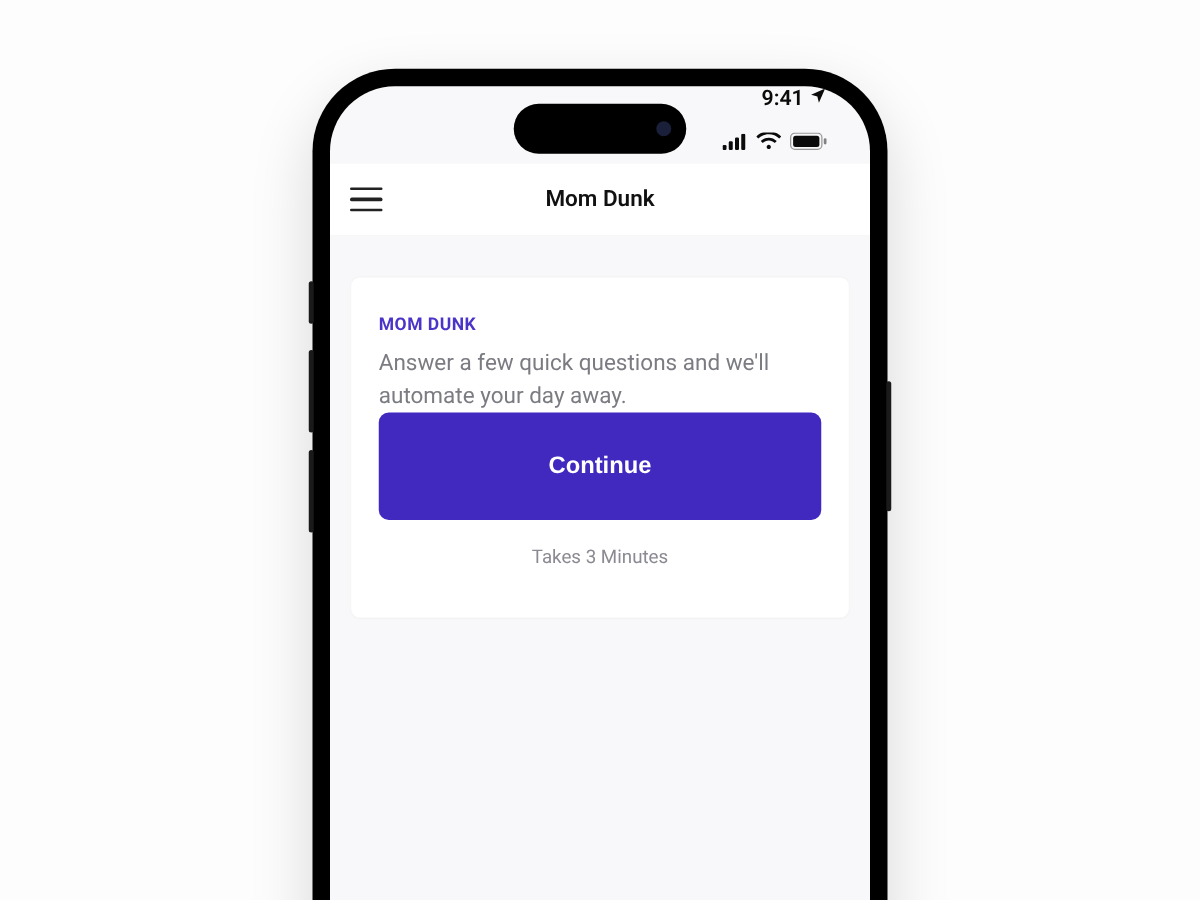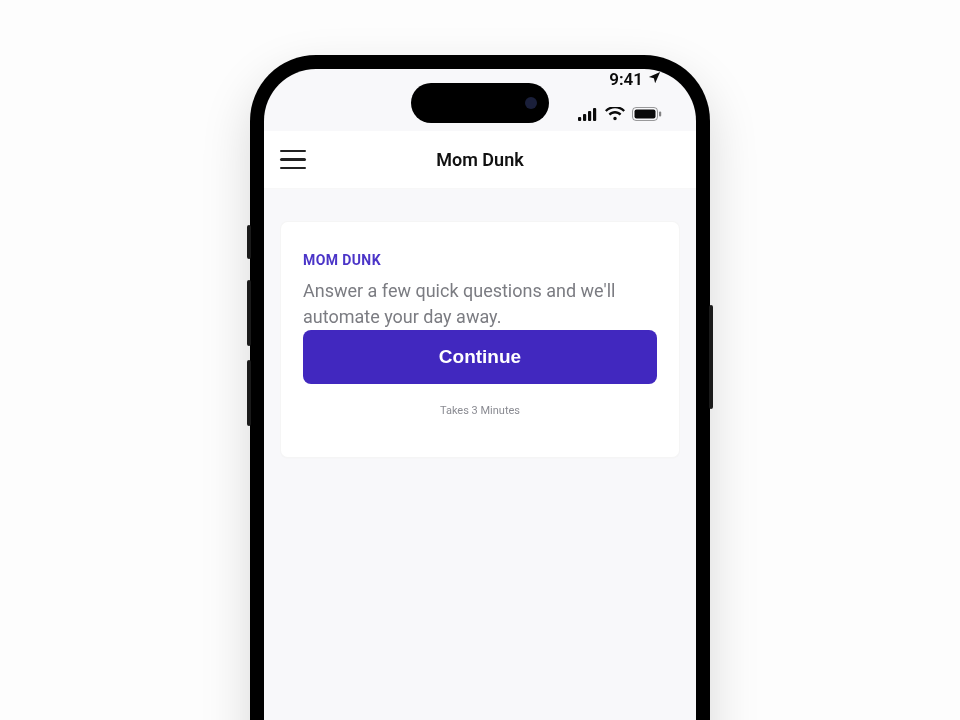--- a/index.html
+++ b/index.html
@@ -137,27 +137,27 @@
     line-height: 1.45;
   }
   .cta {
     width: 100%;
     background: #4128bf;
     color: #fff;
     border: none;
     border-radius: 8px;
     font-size: 19px;
     font-weight: 600;
-    padding: 16px 0;
+    padding: 32px 0;
     cursor: pointer;
     margin-bottom: 20px;
   }
   .timerow {
     text-align: center;
-    font-size: 11px;
+    font-size: 15px;
     color: #8a8b92;
   }
 </style>
 </head>
 <body>
 
 <div class="phone">
   <div class="side-btn sl1"></div>
   <div class="side-btn sl2"></div>
   <div class="side-btn sl3"></div>

